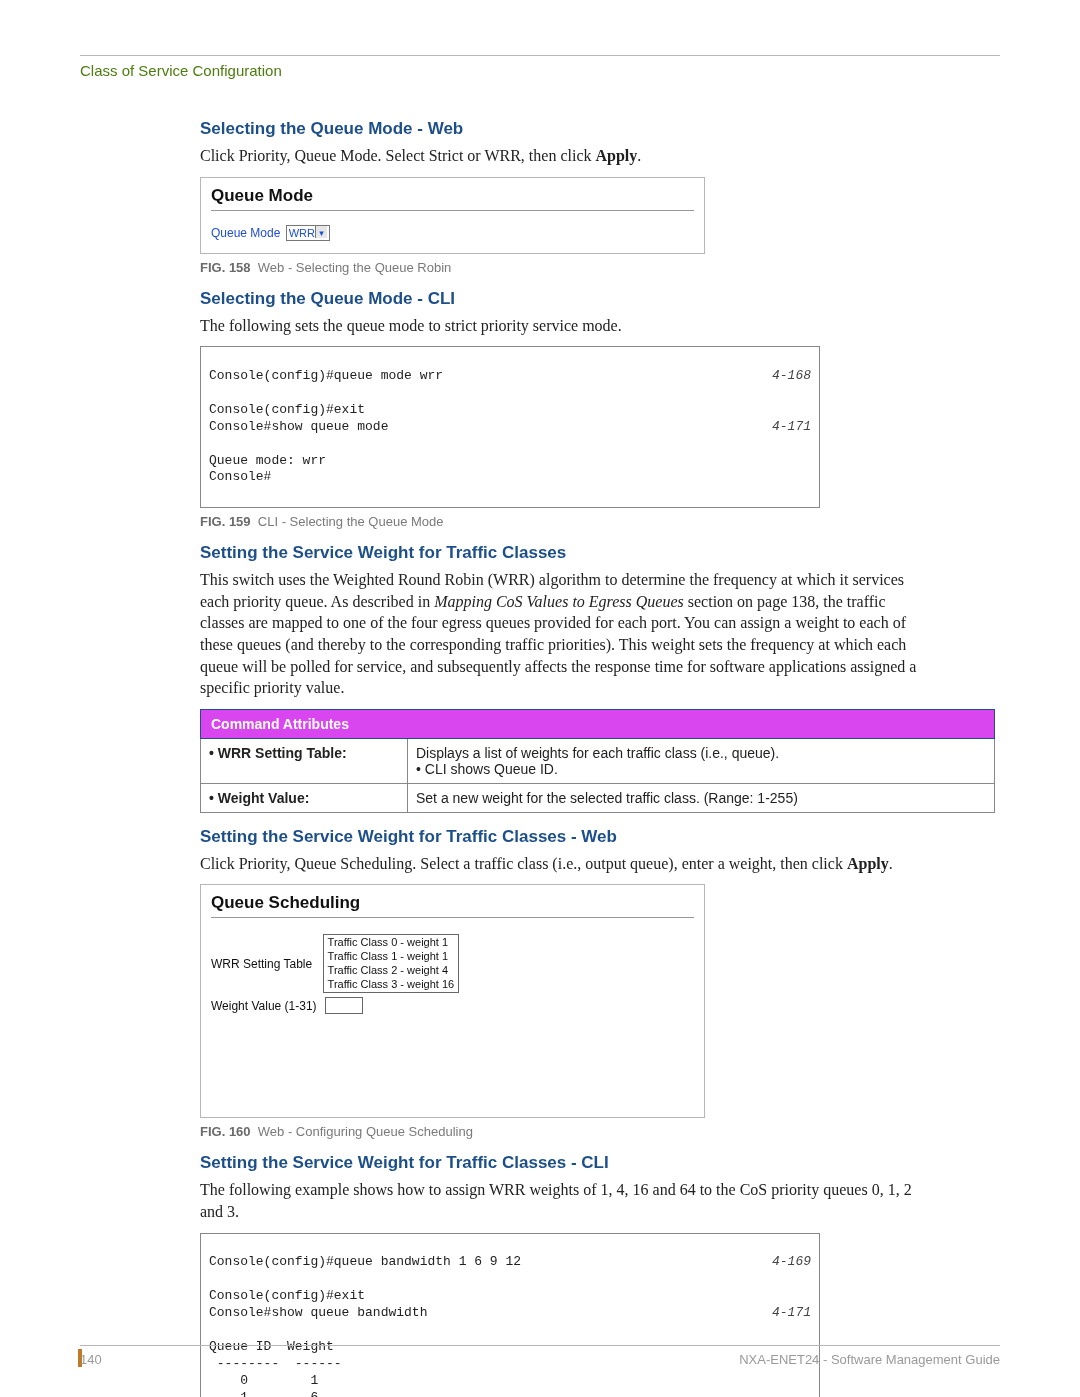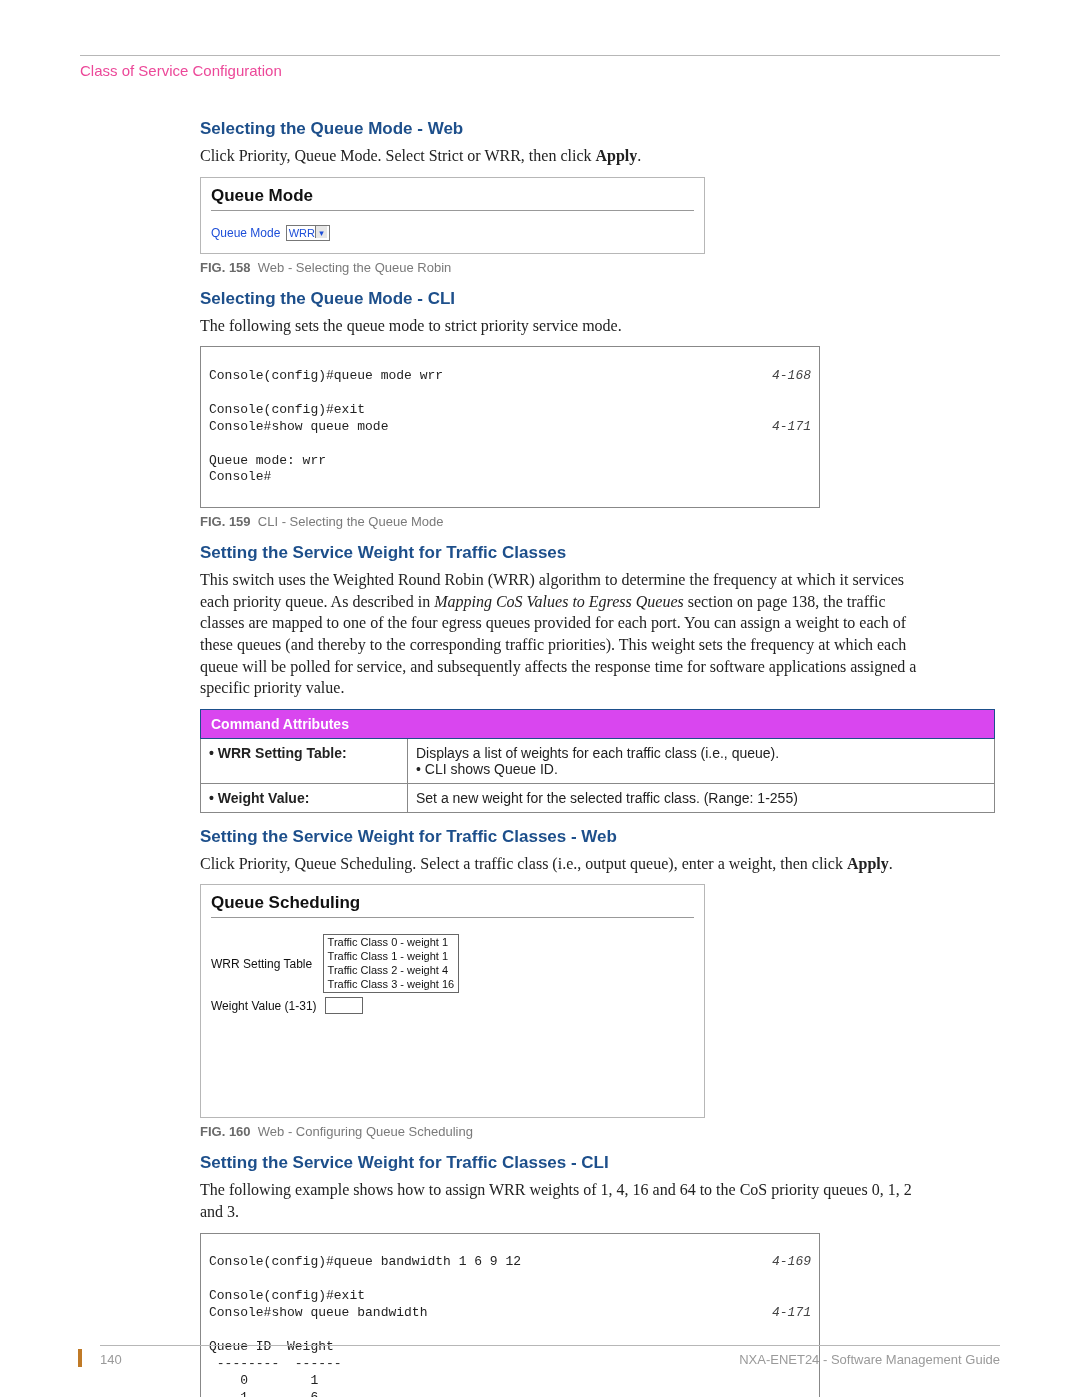--- a/index.html
+++ b/index.html
@@ -16,21 +16,21 @@
     box-sizing: border-box;
     padding: 55px 80px 40px 80px;
   }
   .top-rule {
     border-top: 1px solid #b7b7b7;
     margin-bottom: 6px;
   }
   .running-head {
     font-family: Arial, Helvetica, sans-serif;
     font-size: 15px;
-    color: #ec4899;
+    color: #4d7c0f;
     margin-bottom: 40px;
   }
   .content {
     margin-left: 120px;   
     margin-right: 70px;
   }
   h3.heading {
     font-family: Arial, Helvetica, sans-serif;
     color: #1d4f8b;
     font-size: 17px;
@@ -137,21 +137,20 @@
   .footer {
     position: absolute;
     left: 80px; right: 80px; bottom: 30px;
     border-top: 1px solid #b7b7b7;
     padding-top: 6px;
     font-family: Arial, Helvetica, sans-serif;
     font-size: 13px;
     color: #9a9a9a;
     display: flex;
     justify-content: space-between;
-    margin-left: 20px;
   }
   .gutter-accent {
     position:absolute; left:78px; bottom:30px; width:4px; height:18px; background:#c07a27;
   }
 </style>
 </head>
 <body>
 
 <div class="page">
   <div class="top-rule"></div>

